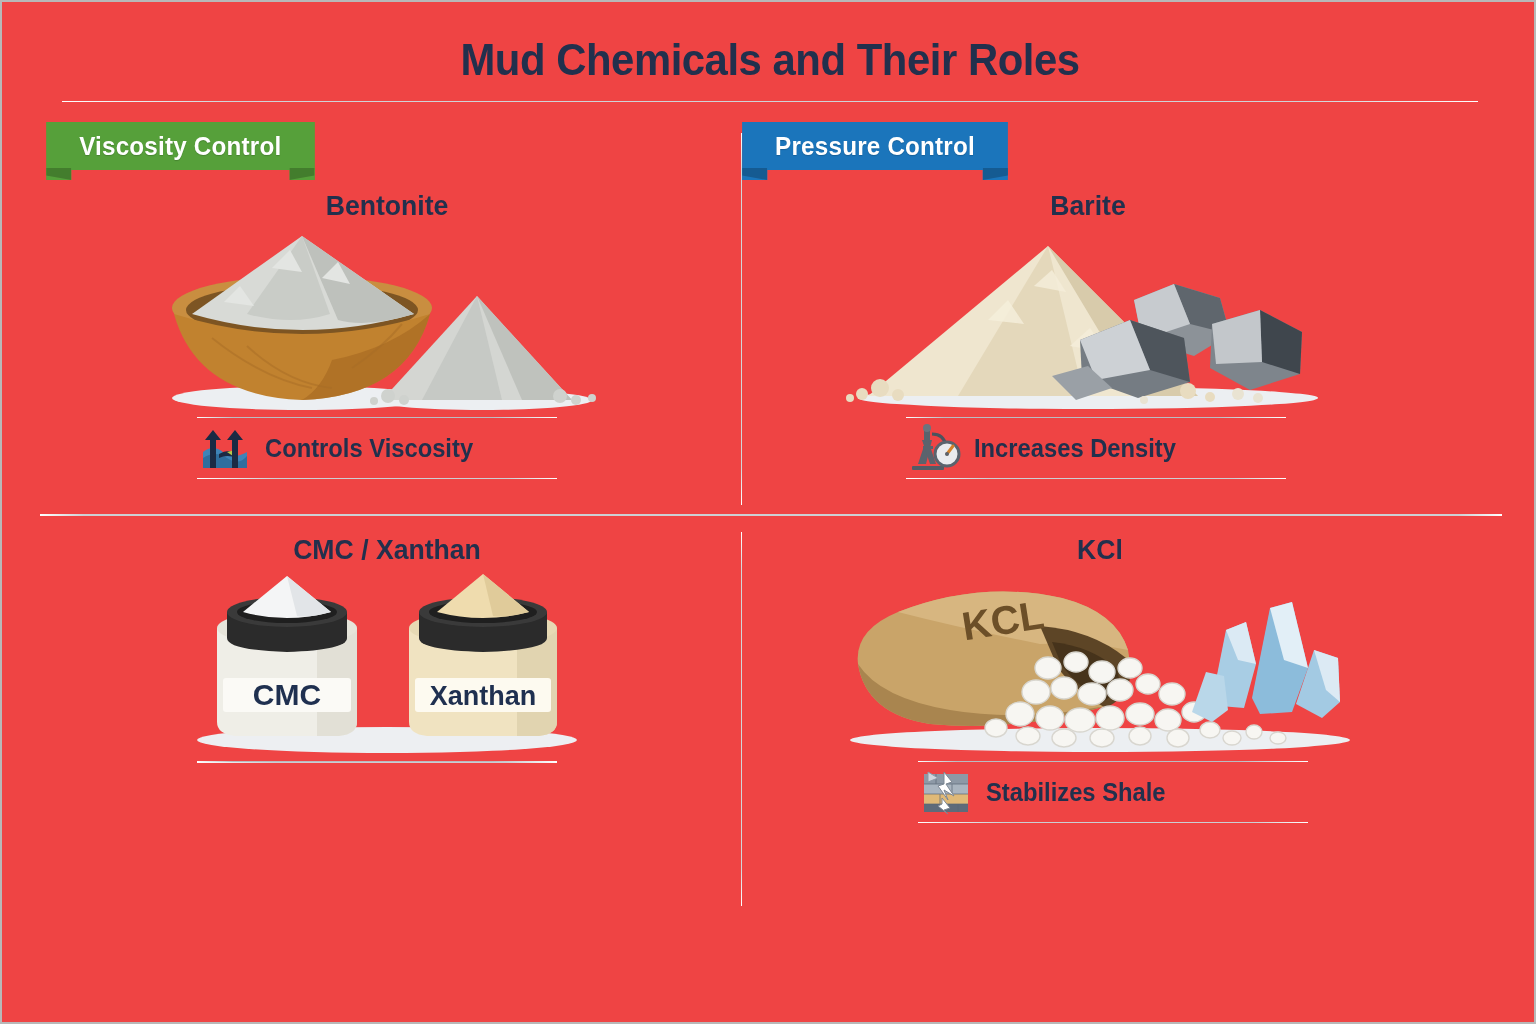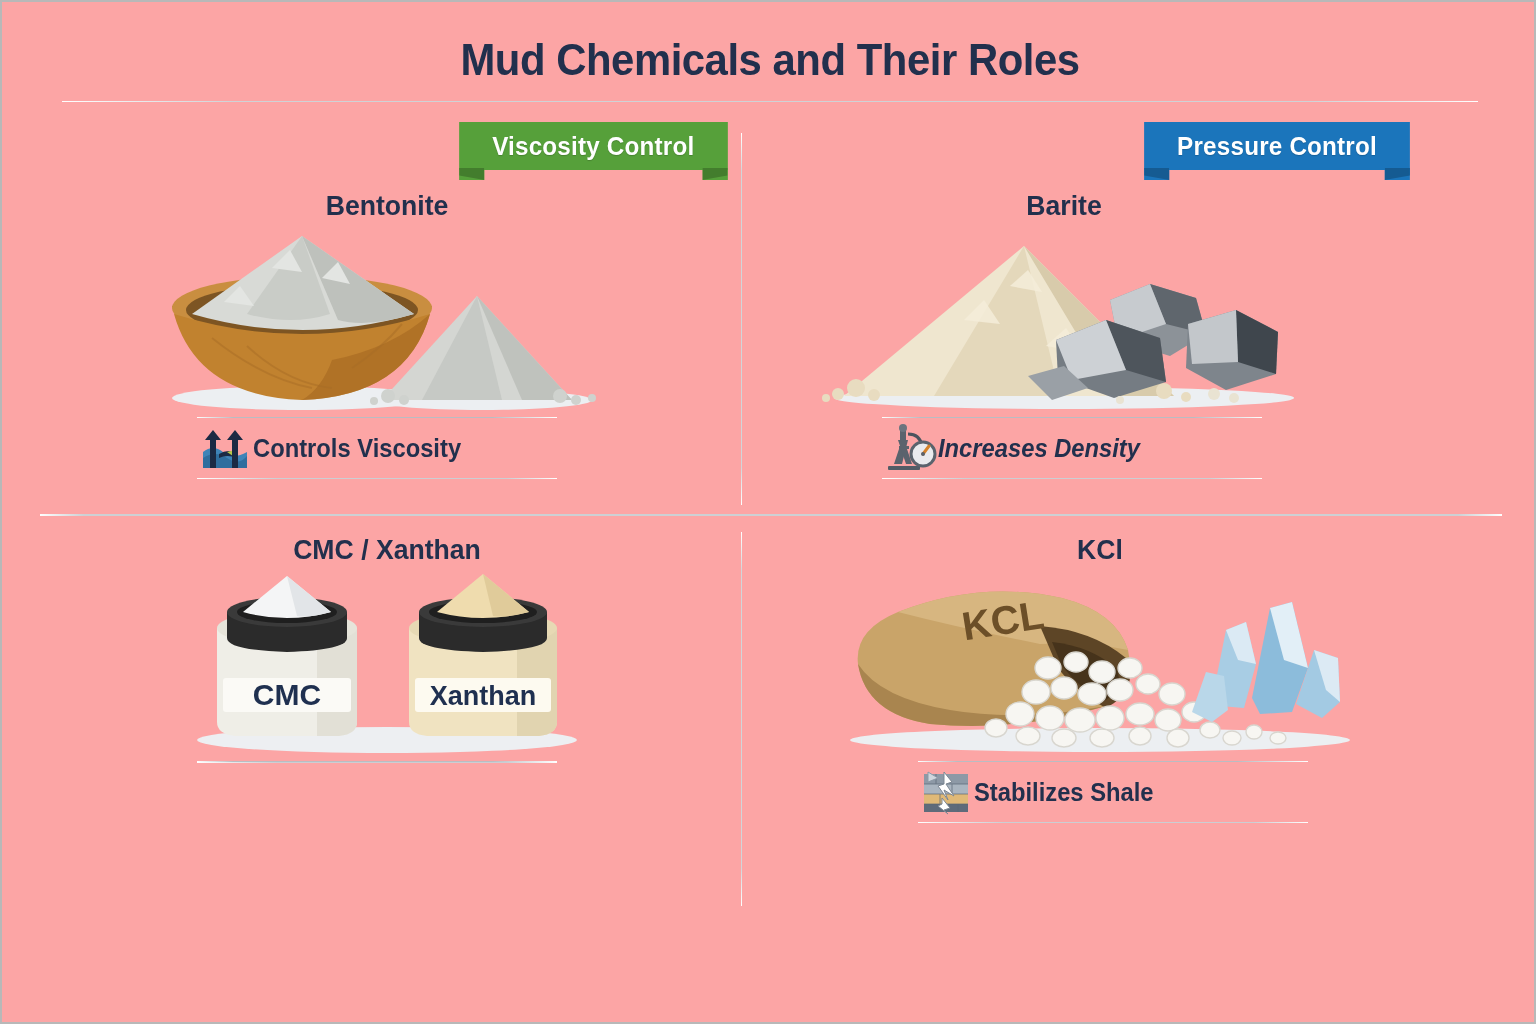--- a/index.html
+++ b/index.html
@@ -10,21 +10,21 @@
   body {
     width: 1536px;
     height: 1024px;
     font-family: "Liberation Sans", sans-serif;
     overflow: hidden;
   }
   .canvas {
     position: relative;
     width: 1536px;
     height: 1024px;
-    background: #fca5a5;
+    background: #ef4444;
     box-sizing: border-box;
     border: 2px solid #b8b8b8;
   }
 
   
   .title {
     position: absolute;
     top: 32px;
     left: 0;
     width: 1536px;
@@ -58,30 +58,30 @@
     left: 38px;
     top: 512px;
     width: 1462px;
     height: 2px;
     background: linear-gradient(to right, #ffffff, #cdd0d4 3%, #cdd0d4 97%, #ffffff);
   }
 
   
   .quad { position: absolute; }
   .quad.q1 { left: 40px;  top: 120px; width: 690px; height: 390px; }
-  .quad.q2 { left: 712px; top: 120px; width: 700px; height: 390px; }
+  .quad.q2 { left: 736px; top: 120px; width: 700px; height: 390px; }
   .quad.q3 { left: 40px;  top: 522px; width: 690px; height: 390px; }
   .quad.q4 { left: 748px; top: 522px; width: 700px; height: 390px; }
 
   
   .banner-wrap {
     position: relative;
     height: 58px;
     display: flex;
-    justify-content: flex-end;
+    justify-content: flex-start;
   }
   .banner {
     position: relative;
     height: 48px;
     line-height: 48px;
     padding: 0 34px;
     color: #ffffff;
     font-weight: bold;
     font-size: 25px;
     letter-spacing: 0.2px;
@@ -137,21 +137,21 @@
   }
   .caption-rule-bottom {
     position: relative;
     margin: 0 auto;
     height: 1px;
     background: linear-gradient(to right, #ffffff, #cbced3 22%, #cbced3 86%, #ffffff);
   }
   .caption {
     display: flex;
     align-items: center;
-    gap: 0;
+    gap: 12px;
     padding: 6px 0 6px 0;
   }
   .caption .cap-icon {
     flex: 0 0 auto;
     width: 56px;
     height: 48px;
     display: block;
   }
   .caption .cap-text {
     font-weight: bold;
@@ -160,21 +160,21 @@
     transform: scaleX(0.95);
     transform-origin: left center;
     white-space: nowrap;
   }
 
   
   .q1 .caption-rule-top, .q1 .caption-rule-bottom { width: 360px; margin-left: 155px; }
   .q1 .cap-row { margin-left: 155px; width: 360px; }
 
   .q2 .caption-rule-top, .q2 .caption-rule-bottom { width: 380px; margin-left: 168px; }
-  .q2 .cap-row { margin-left: 168px; width: 380px; font-style: italic; }
+  .q2 .cap-row { margin-left: 168px; width: 380px; }
 
   .q3 .caption-rule-top, .q3 .caption-rule-bottom { width: 360px; margin-left: 155px; }
   .q3 .cap-row { margin-left: 155px; width: 360px; }
 
   .q4 .caption-rule-top, .q4 .caption-rule-bottom { width: 390px; margin-left: 168px; }
   .q4 .cap-row { margin-left: 168px; width: 390px; }
 </style>
 </head>
 <body>
 

